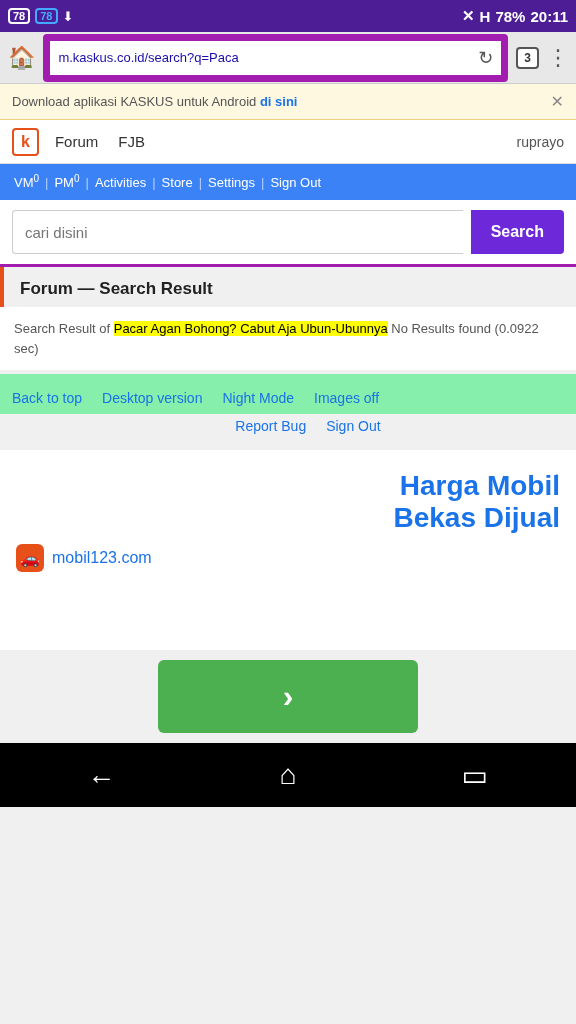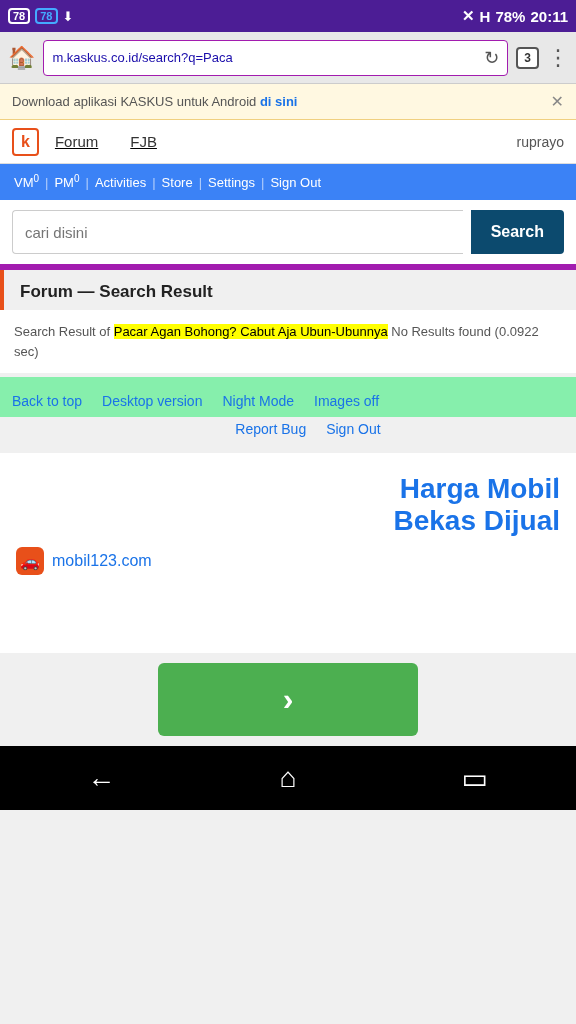--- a/index.html
+++ b/index.html
@@ -39,21 +39,21 @@
       border-bottom: 1px solid #ccc;
     }
     .browser-home-btn {
       font-size: 22px;
       color: #555;
       cursor: pointer;
     }
     .browser-url-box {
       flex: 1;
       background: #fff;
-      border: 1px solid #a21caf;
+      border: 7px solid #a21caf;
       border-radius: 4px;
       padding: 6px 8px;
       font-size: 13px;
       color: #333;
       display: flex;
       align-items: center;
       justify-content: space-between;
     }
     .browser-url-text { color: #555; font-size: 13px; }
     .browser-url-text span { color: #1a0dab; }
@@ -96,21 +96,21 @@
     .kaskus-logo {
       border: 2px solid #e8501a;
       border-radius: 4px;
       padding: 3px 7px;
       color: #e8501a;
       font-size: 16px;
       font-weight: bold;
       cursor: pointer;
       margin-right: 16px;
     }
-    .nav-links { display: flex; gap: 32px; flex: 1; text-decoration: underline; }
+    .nav-links { display: flex; gap: 20px; flex: 1; }
     .nav-link { color: #333; font-size: 15px; text-decoration: none; cursor: pointer; }
     .nav-user { color: #555; font-size: 14px; margin-left: auto; }
 
     
     .sub-nav {
       background: #3b82f6;
       display: flex;
       align-items: center;
       padding: 0 12px;
       height: 36px;
@@ -125,35 +125,35 @@
     }
     .sub-nav-sep { color: rgba(255,255,255,0.6); font-size: 13px; }
     .sub-nav-item sup { font-size: 10px; }
 
     
     .search-bar {
       background: #fff;
       display: flex;
       padding: 10px 12px;
       gap: 8px;
-      border-bottom: 6px solid #a21caf;
+      border-bottom: 3px solid #a21caf;
     }
     .search-input {
       flex: 1;
       border: 1px solid #ccc;
       border-right: none;
       padding: 10px 12px;
       font-size: 15px;
       color: #999;
       outline: none;
       border-radius: 4px 0 0 4px;
       height: 44px;
     }
     .search-button {
-      background: #0c4a6e;
+      background: #6d28d9;
       color: #fff;
       border: none;
       padding: 0 20px;
       font-size: 16px;
       font-weight: bold;
       cursor: pointer;
       height: 44px;
       border-radius: 0 4px 4px 0;
     }
 

